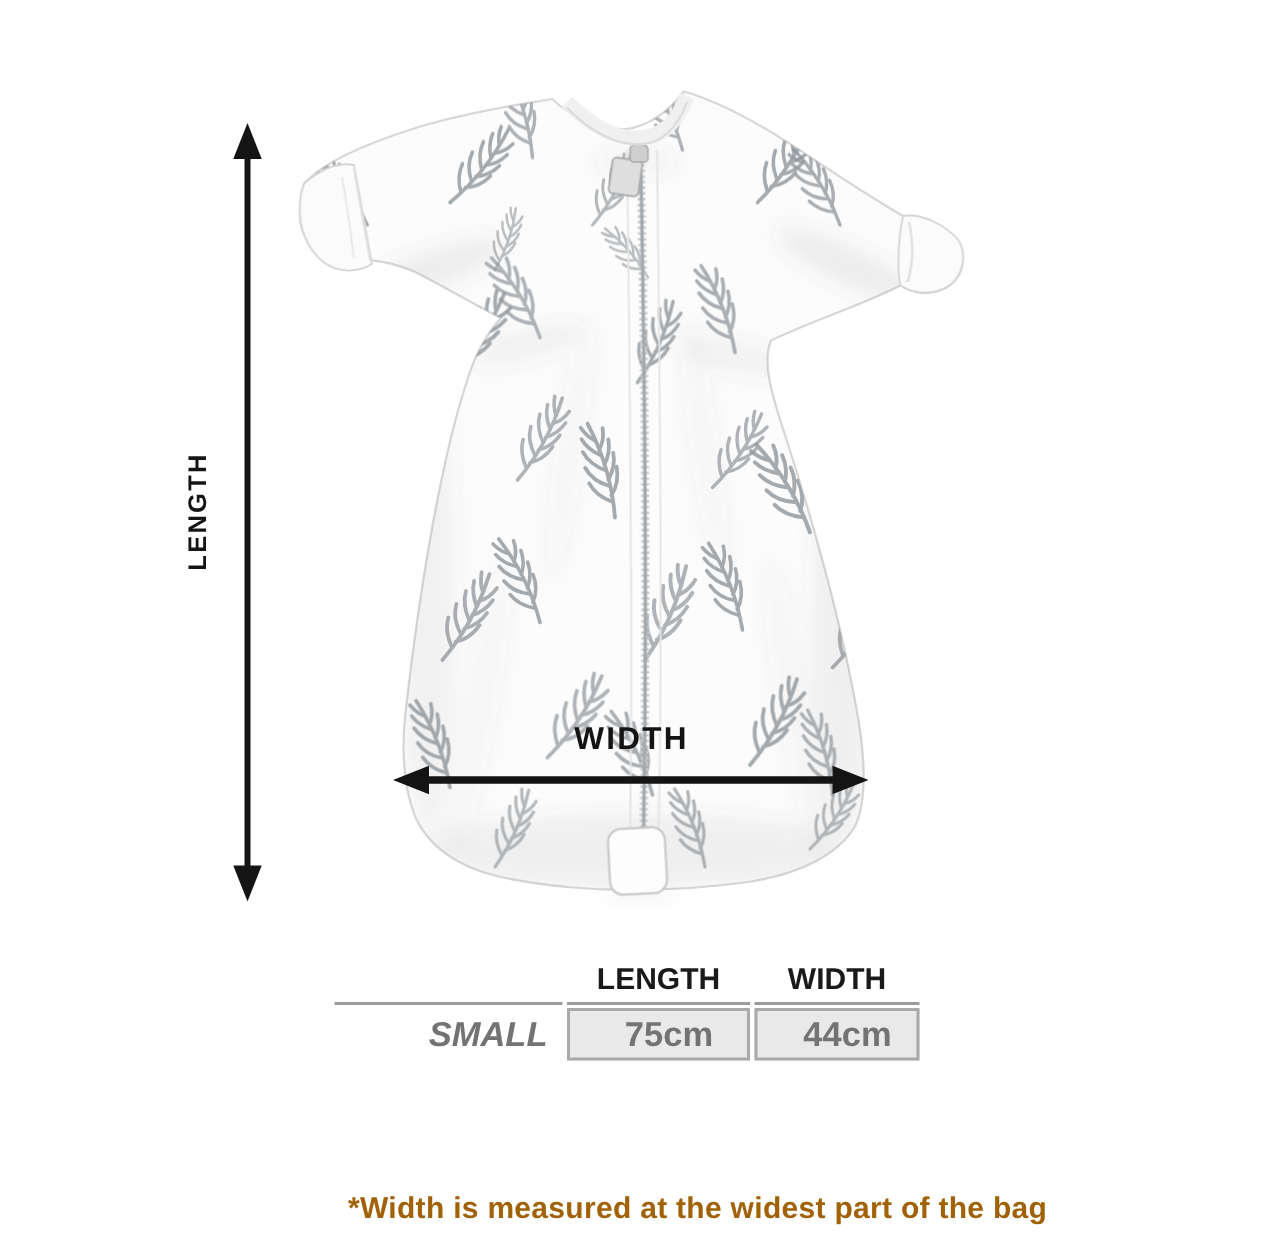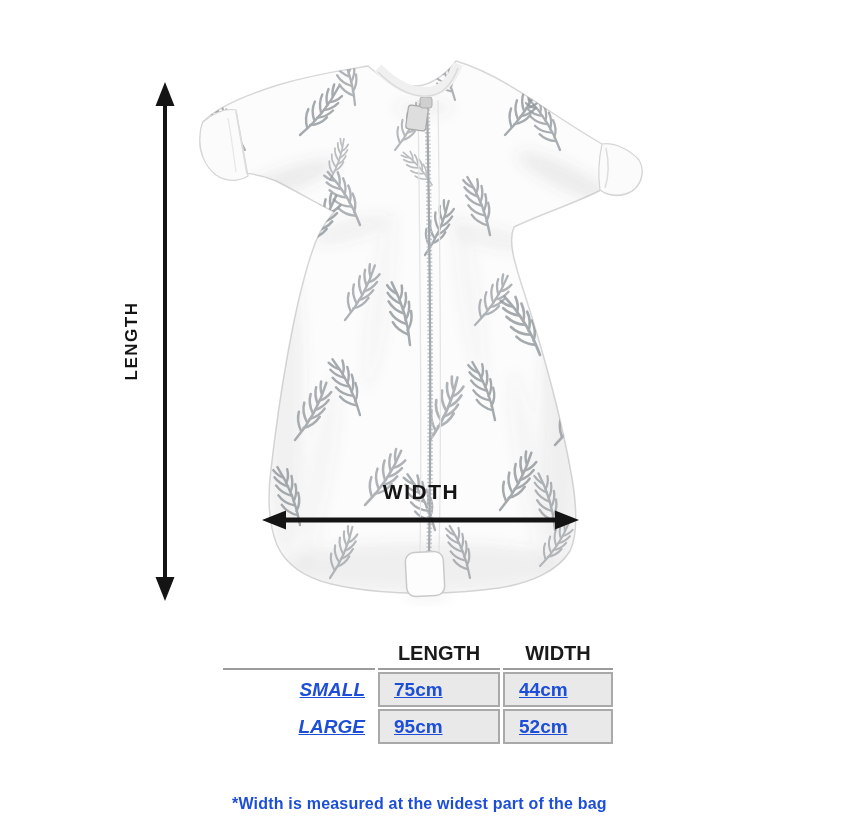--- a/index.html
+++ b/index.html
@@ -30,34 +30,34 @@
   }
   .size-table th,.size-table td{padding:0;margin:0;}
   .size-table th{
     height:30px;vertical-align:bottom;text-align:center;
     font-size:20px;font-weight:700;color:#1a1a1a;
     border-bottom:2px solid #9c9c9c;padding-bottom:3px;
   }
   .size-table .col-label{width:152px;}
   .size-table .col-length{width:122px;}
   .size-table .col-width{width:110px;}
-  .size-table td{height:31px;font-size:19px;color:#1d4ed8;text-decoration:underline;}
+  .size-table td{height:31px;font-size:23px;color:#737373;}
   .size-table td.rowlabel{
     text-align:right;padding-right:10px;
     font-style:italic;font-weight:700;background:#fff;
   }
   .size-table td.val{
-    text-align:left;padding-left:14px;font-weight:700;
+    text-align:center;padding-left:14px;font-weight:700;
     border:2px solid var(--tborder,#a9a9a9);background:#fff;
   }
   .size-table tr.striped td.val{background:var(--trowfill,#e9e9e9);}
 
   .footnote{
     position:absolute;left:232px;top:795px;white-space:nowrap;
-    font-size:16px;font-weight:700;letter-spacing:.2px;color:#1d4ed8;
+    font-size:20px;font-weight:700;letter-spacing:.2px;color:#a16207;
     font-family:"Liberation Sans",sans-serif;
   }
 </style>
 </head>
 <body>
 
 <div class="page" style="--arrow: #141414; --tborder: #a9a9a9; --trowfill: #e9e9e9; --text: #1c1c1c;">
 
   <svg class="diagram" width="843" height="630" viewBox="0 0 843 630">
     <defs>
@@ -210,22 +210,17 @@
         <tr>
       <th class="col-label"></th>
       <th class="col-length">LENGTH</th>
       <th class="col-width">WIDTH</th>
     </tr>
     <tr class="striped">
       <td class="rowlabel">SMALL</td>
       <td class="val">75cm</td>
       <td class="val">44cm</td>
     </tr>
-    <tr class="striped">
-      <td class="rowlabel">LARGE</td>
-      <td class="val">95cm</td>
-      <td class="val">52cm</td>
-    </tr>
   </tbody>
     </table>
 
   <div class="footnote">*Width is measured at the widest part of the bag</div>
 </div>
 
 </body></html>

